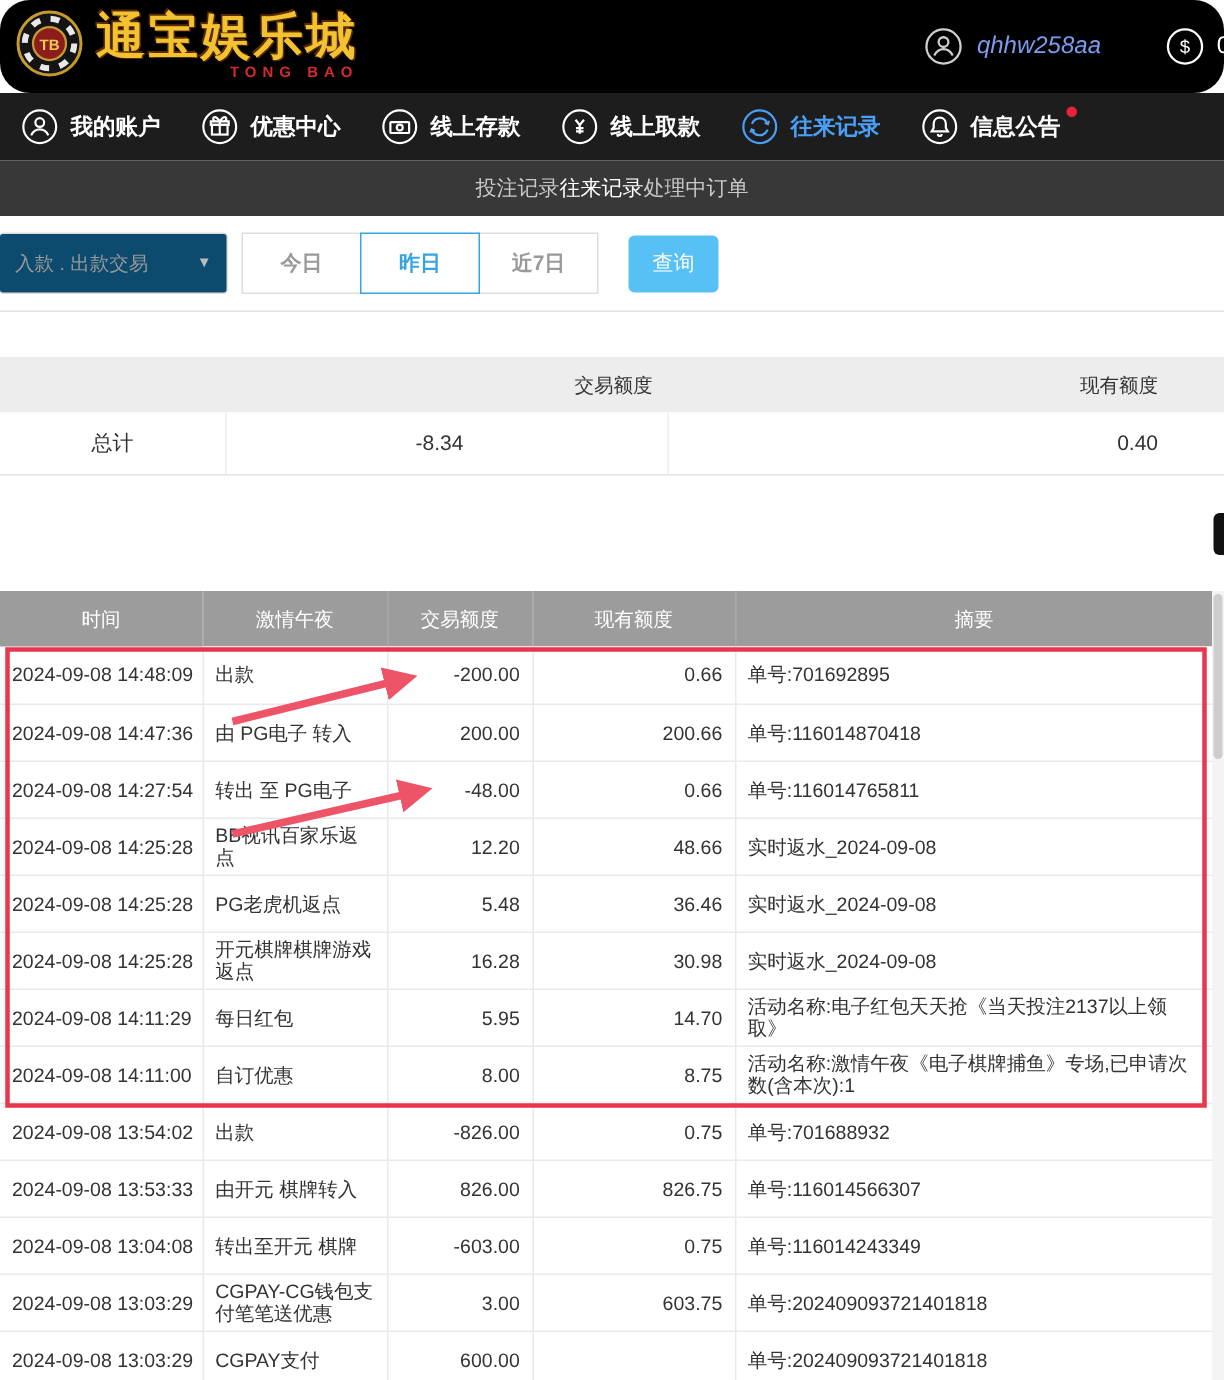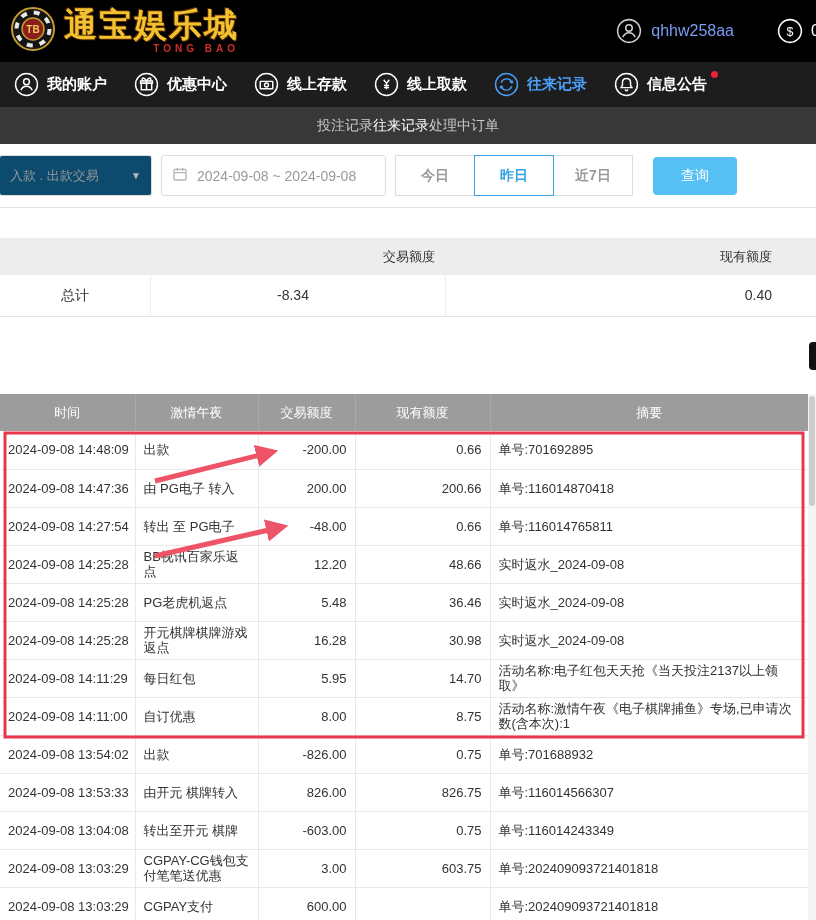--- a/index.html
+++ b/index.html
@@ -3,27 +3,27 @@
 <meta charset="utf-8">
 <style>
   * { box-sizing: border-box; }
   html,body { margin:0; padding:0; }
   body {
     width:816px; height:920px; overflow:hidden; position:relative;
     font-family:"Liberation Sans", sans-serif; background:#fff; color:#333;
   }
 
   
-  .topbar { height:62px; background:#000; display:flex; align-items:center; padding:0 10px; position:relative; overflow:hidden; }
+  .topbar { height:62px; background:#000; display:flex; align-items:center; padding:0 10px; position:relative; overflow:hidden;border-radius:20px; }
   .logo { display:flex; align-items:center; gap:8px; }
   .logo-text-wrap { display:flex; flex-direction:column; line-height:1; }
   .logo-cn { font-family:"Liberation Serif", serif; font-size:33px; font-weight:bold; color:#f2c230;
              text-shadow:1px 1px 0 #5a2a00, -1px -1px 0 #5a2a00; letter-spacing:2px; }
   .logo-en { align-self:flex-end; color:#d42b2b; font-size:10px; font-weight:bold; letter-spacing:4px; margin-top:2px; }
-  .account { margin-left:auto; margin-right:72px; display:flex; align-items:center; gap:9px; color:#7b9cf0; font-size:16px; cursor:pointer; }
+  .account { margin-left:auto; margin-right:72px; display:flex; align-items:center; gap:9px; color:#7b9cf0; font-size:16px; cursor:pointer;font-style:italic; }
   .circle-icon { width:26px; height:26px; border-radius:50%; display:flex; align-items:center; justify-content:center; flex:0 0 auto; }
   .wallet { position:absolute; right:-4px; top:50%; transform:translateY(-50%); display:flex; align-items:center; gap:8px; color:#fff; font-size:16px; cursor:pointer; }
 
   
   .nav { height:45px; background:#1d1d1d; display:flex; align-items:center; padding:0 14px; gap:27px; }
   .nav-item { display:flex; align-items:center; gap:8px; color:#fff; font-size:15px; font-weight:bold; cursor:pointer; position:relative; white-space:nowrap; }
   .nav-item.active { color:#4aa0f8; }
   .nav-item svg { display:block; }
   .red-dot { width:7px; height:7px; background:#e8233a; border-radius:50%; position:absolute; top:-1px; right:-11px; }
 
@@ -36,21 +36,21 @@
   .filters { height:64px; display:flex; align-items:center; background:#fff; border-bottom:1px solid #e3e3e3; }
   .type-select { width:153px; height:41px; border:1px solid #ddd; border-radius:3px; margin-left:-1px;
                  display:flex; align-items:center; justify-content:space-between; padding:0 10px; color:#999; font-size:13px; cursor:pointer; background:#0c4a6e; }
   .caret { color:#bbb; font-size:10px; }
   .date-field { width:225px; height:41px; border:1px solid #ddd; border-radius:3px; margin-left:9px;
                 display:flex; align-items:center; gap:9px; padding:0 10px; color:#9a9a9a; font-size:14px; cursor:pointer; background:#fff; }
   .quick { display:flex; margin-left:10px; }
   .quick-btn { width:80px; height:41px; border:1px solid #ddd; background:#fff; color:#9a9a9a; font-size:14px;
                display:flex; align-items:center; justify-content:center; margin-left:-1px; cursor:pointer; position:relative;font-weight:bold; }
   .quick-btn.active { border-color:#35a4e0; color:#35a4e0; z-index:2; }
-  .query-btn { width:84px; height:38px; background:#57c1f5; color:#fff; border:none; border-radius:4px; font-size:14px; margin-left:20px; cursor:pointer; }
+  .query-btn { width:60px; height:38px; background:#57c1f5; color:#fff; border:none; border-radius:4px; font-size:14px; margin-left:20px; cursor:pointer; }
 
   
   .summary { margin-top:30px; }
   .summary-header { height:37px; background:#ededed; display:flex; align-items:center; font-size:13px; color:#333; }
   .summary-row { height:42px; display:flex; align-items:center; font-size:14px; color:#333; border-bottom:1px solid #e3e3e3; background:#fff; }
   .sc1 { width:150px; text-align:center;font-family:Liberation Serif, serif; }
   .sc2 { width:295px; text-align:right; padding-right:10px; }
   .sc3 { flex:1; text-align:right; padding-right:44px; }
   .summary-row .sc2 { text-align:center; border-left:1px solid #eee; align-self:stretch; line-height:41px; }
   .summary-row .sc3 { border-left:1px solid #eee; align-self:stretch; line-height:41px; }
@@ -175,29 +175,20 @@
 <div class="subnav">
   <span class="subnav-tab">投注记录</span>
   <span class="subnav-tab active">往来记录</span>
   <span class="subnav-tab">处理中订单</span>
 </div>
 
 <div class="filters">
   <div class="type-select">
     <span>入款 . 出款交易</span>
     <span class="caret">▼</span>
-  </div>
-  <div class="date-field">
-    <span>
-      <svg width="16" height="16" viewBox="0 0 24 24" fill="none" stroke="#b5b5b5" stroke-width="2">
-        <rect x="3" y="5" width="18" height="16" rx="1.5"></rect>
-          <path d="M3 10h18 M8 3v4 M16 3v4"></path>
-      </svg>
-    </span>
-    <span>2024-09-08 ~ 2024-09-08</span>
   </div>
   <div class="quick">
     <button class="quick-btn">今日</button>
     <button class="quick-btn active">昨日</button>
     <button class="quick-btn">近7日</button>
   </div>
   <button class="query-btn">查询</button>
 </div>
 
 <div class="summary">

